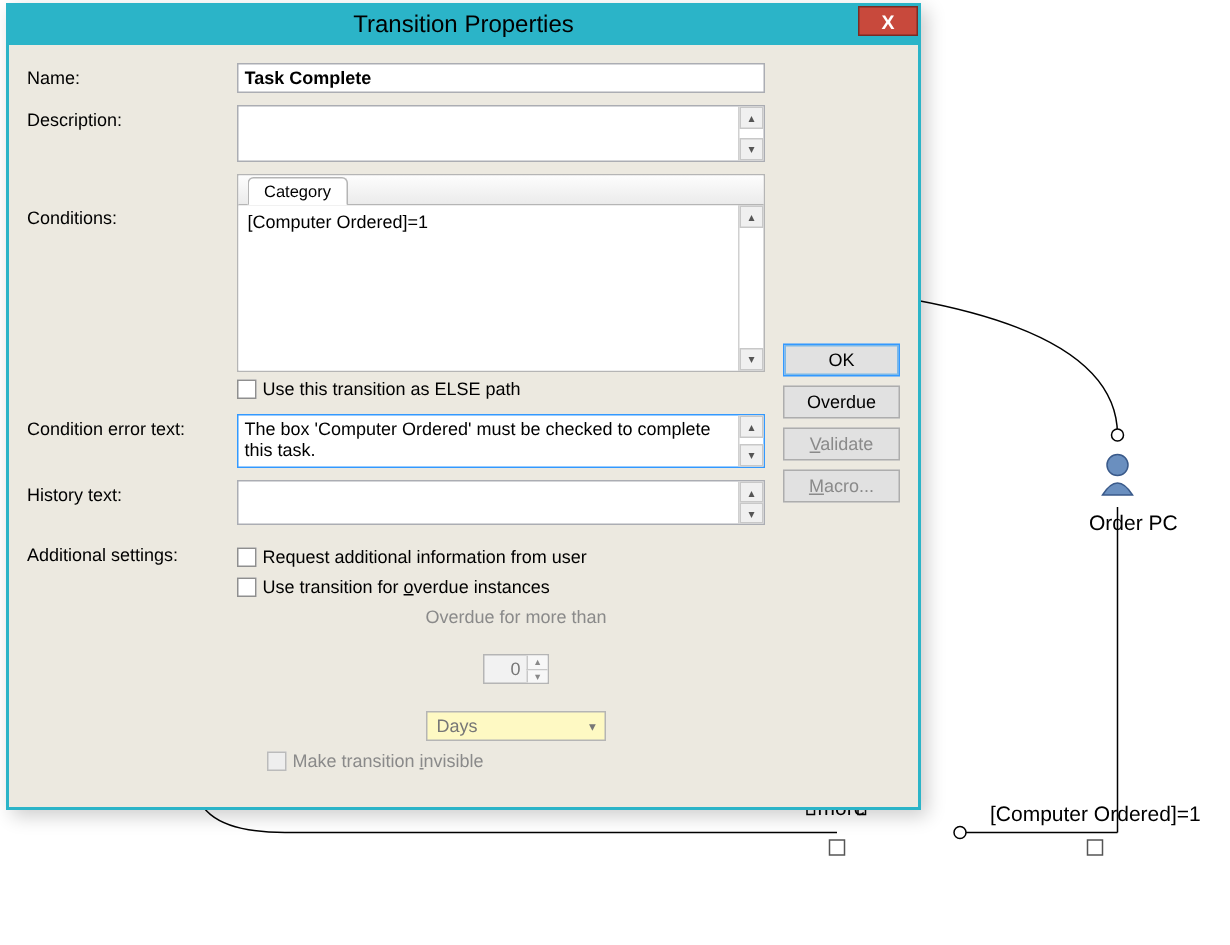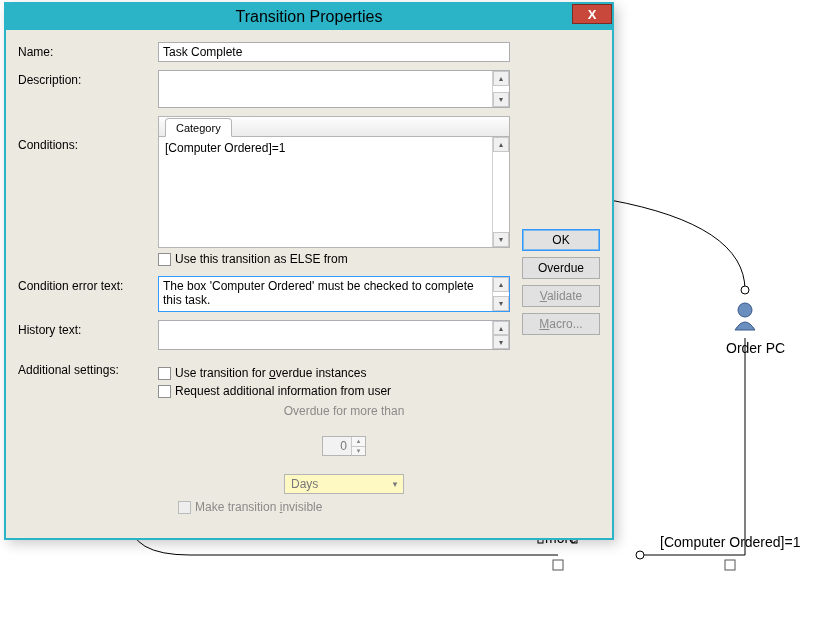--- a/index.html
+++ b/index.html
@@ -94,20 +94,21 @@
   }
   .row .field { flex: 1; }
   input[type=text].tx {
     width: 100%;
     height: 20px;
     border: 1px solid #abadb3;
     background: #fff;
     padding: 1px 4px;
     font-family: inherit;
     font-size: 12px;
+    font-weight: bold;
   }
   .multi-wrap {
     position: relative;
     border: 1px solid #abadb3;
     background: #fff;
     display: flex;
   }
   .multi-wrap.focus { border: 1px solid #3399ff; }
   .multi-wrap textarea {
     flex: 1;
@@ -329,21 +330,21 @@
               <textarea style="">[Computer Ordered]=1</textarea>
               <div class="spin">
                 <div class="sbtn">▴</div>
                 <div class="gap"></div>
                 <div class="sbtn">▾</div>
               </div>
             </div>
           </div>
           <div class="chk-line">
             <span class="chk"></span>
-            <span>Use this transition as ELSE from</span>
+            <span>Use this transition as ELSE path</span>
           </div>
         </div>
       </div>
 
       <div class="row" style="margin-top:10px;">
         <div class="label">Condition error text:</div>
         <div class="field">
           <div class="multi-wrap focus" style="height:36px;">
             <textarea style="">The box 'Computer Ordered' must be checked to complete this task.</textarea>
             <div class="spin">
@@ -365,29 +366,29 @@
               <div class="gap"></div>
               <div class="sbtn">▾</div>
             </div>
           </div>
         </div>
       </div>
 
       <div class="row" style="margin-top:10px;">
         <div class="label">Additional settings:</div>
         <div class="field">
+          <div class="chk-line">
+            <span class="chk"></span>
+            <span>Request additional information from user</span>
+          </div>
           <div class="chk-line" style="margin-top:6px;">
             <span class="chk"></span>
             <span>
               <span>Use transition for </span><u class="access">o</u><span>verdue instances</span>
             </span>
-          </div>
-          <div class="chk-line">
-            <span class="chk"></span>
-            <span>Request additional information from user</span>
           </div>
           <div class="subrow" style="padding-left:20px;flex-direction:column;">
             <span class="grey">Overdue for more than</span>
             <span class="num-field">
               <span class="val">0</span>
               <span class="nspin">
                   <div>▴</div>
                   <div>▾</div>
                 </span>
             </span>

